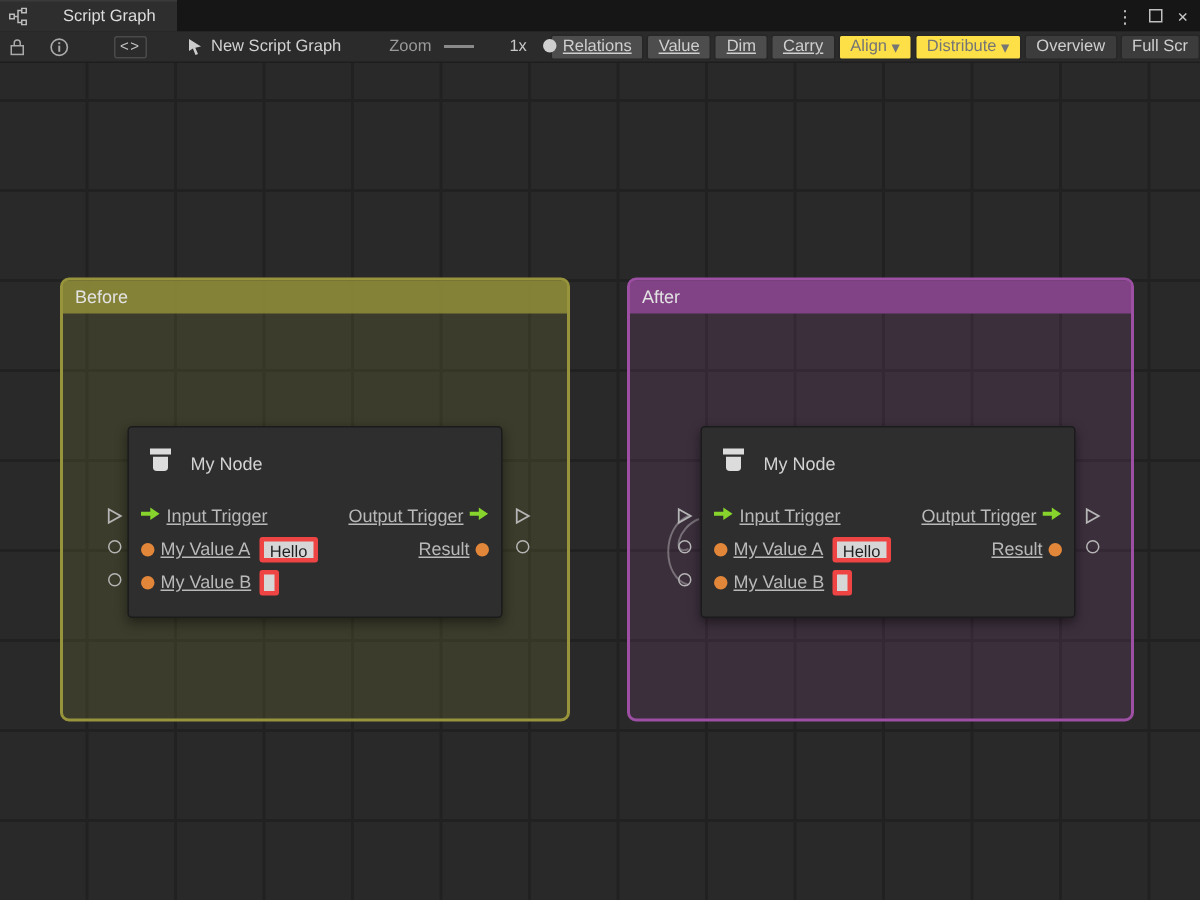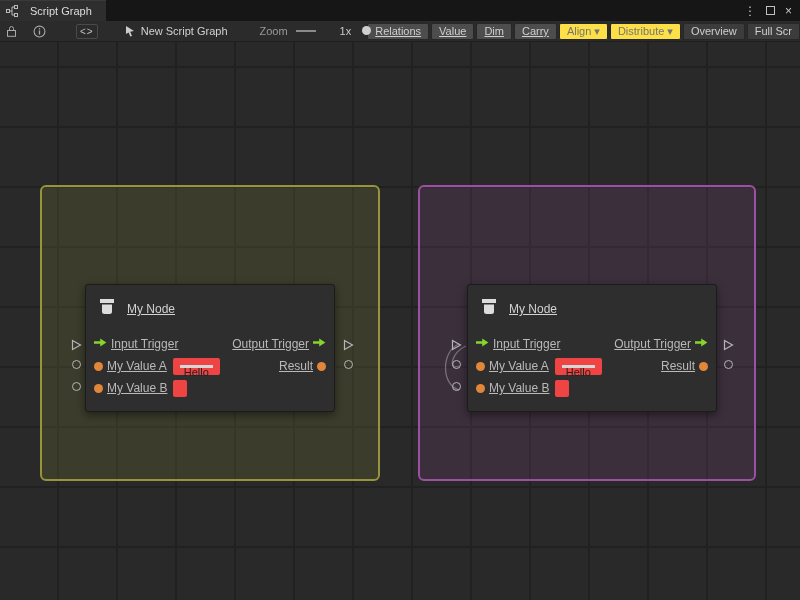--- a/index.html
+++ b/index.html
@@ -3,21 +3,21 @@
 <meta charset="utf-8">
 <style>
   * { margin:0; padding:0; box-sizing:border-box; }
   html,body { width:800px; height:600px; overflow:hidden; background:#191919;
     font-family:"Liberation Sans", sans-serif; }
   .app { position:relative; width:800px; height:600px; background:#292929; overflow:hidden; }
 
   
   .tabbar { position:absolute; left:0; top:0; width:800px; height:21px; background:#161616;
     display:flex; align-items:stretch; }
-  .tab { display:flex; align-items:center; gap:12px; padding:0 14px 0 6px; background:#2e2e2e;
+  .tab { display:flex; align-items:center; gap:24px; padding:0 14px 0 6px; background:#2e2e2e;
     color:#dddddd; font-size:11px; border-top:1px solid #3a3a3a; }
   .win-controls { margin-left:auto; display:flex; align-items:center; gap:10px; padding-right:8px;
     color:#c8c8c8; font-size:12px; }
   .win-controls > span { cursor:default; line-height:1; }
   .maxbox { width:9px; height:9px; border:1px solid #c0c0c0; display:inline-block; }
 
   
   .toolbar { position:absolute; left:0; top:21px; width:800px; height:21px; background:#2b2b2b;
     border-bottom:1px solid #1e1e1e; display:flex; align-items:center; color:#c8c8c8;
     font-size:11px; white-space:nowrap; overflow:hidden; }
@@ -51,27 +51,27 @@
   .group.after  { left:418px; top:143px; width:338px; border:2px solid #9c4fa3; background:rgba(156,79,163,0.16); }
   .group-header { height:22px; line-height:22px; padding-left:8px; font-size:12px; color:#e2e2e2;
     border-radius:3px 3px 0 0; }
   .group.before .group-header { background:rgba(140,137,56,0.9); }
   .group.after  .group-header { background:rgba(137,70,142,0.9); }
 
   
   .vs-node { position:absolute; width:250px; height:128px; background:#2e2e2e;
     border:1px solid #1b1b1b; border-radius:3px; box-shadow:0 3px 8px rgba(0,0,0,0.45); }
   .node-header { height:48px; display:flex; align-items:center; gap:9px; padding:0 10px; }
-  .node-title { font-size:12px; color:#d2d2d2;text-decoration:underline; }
+  .node-title { font-size:12px; color:#d2d2d2; }
   .nrow { height:22px; display:flex; align-items:center; padding:0 8px; font-size:12px; color:#b9b9b9; }
   .nrow .lbl { margin:0 4px;text-decoration:underline; }
   .nrow .spacer { flex:1; }
   .dot { width:9px; height:9px; border-radius:50%; background:#e2863a; flex:none; }
   .field { background:#d6d6d6; color:#1f1f1f; font-size:11px; line-height:15px; height:17px;
-    padding:0 4px; border:7px solid #ef4444; border-radius:2px; display:inline-block; margin-left:2px; }
+    padding:0 4px; border:3px solid #ef4444; border-radius:2px; display:inline-block; margin-left:2px; }
   .field.small { width:13px; padding:0; }
 
   
   .oport { position:absolute; }
   .ocirc { width:9px; height:9px; border:1.3px solid #b5b5b5; border-radius:50%; background:transparent; }
   .wires { position:absolute; left:0; top:0; width:100%; height:100%; pointer-events:none; }
 </style>
 </head>
 <body>
 
@@ -135,20 +135,21 @@
       <span>Distribute</span>
       <span>▾</span>
     </button>
     <button class="tb-btn">Overview</button>
     <button class="tb-btn">Full Scr</button>
   </div>
 
   <div class="canvas">
 
     <div class="group before">
+      <div class="group-header">Before</div>
 
       <div class="vs-node" style="left:43px; top:97px;">
         <div class="node-header">
           <span>
             <svg width="22" height="22" viewBox="0 0 22 22">
                 <path fill="#dcdcdc" d="M4 3 h14 v4 H4 z"></path>
                 <path fill="#dcdcdc" d="M6 8.5 h10 v7 a2.5 2.5 0 0 1 -2.5 2.5 h-5 A2.5 2.5 0 0 1 6 15.5 z"></path>
               </svg>
           </span>
           <span class="node-title">My Node</span>
@@ -186,20 +187,21 @@
       <span class="oport ocirc" style="left:30px; top:173px;"></span>
       <span class="oport ocirc" style="left:30px; top:195px;"></span>
 
       <span class="oport" style="left:301px; top:150px;"><svg width="11" height="12" viewBox="0 0 11 12">
             <path d="M1.5 1.5 L9.5 6 L1.5 10.5 Z" fill="none" stroke="#b5b5b5" stroke-width="1.2"></path>
           </svg></span>
       <span class="oport ocirc" style="left:302px; top:173px;"></span>
     </div>
 
     <div class="group after">
+      <div class="group-header">After</div>
 
       <svg class="wires">
         <path d="M 39 157 C 21 164, 21 198, 39 203" fill="none" stroke="#c2c2c2" stroke-opacity="0.45" stroke-width="1.3"></path>
         <path d="M 39 179 C 28 184, 31 165, 46 159" fill="none" stroke="#c2c2c2" stroke-opacity="0.45" stroke-width="1.3"></path>
       </svg>
 
       <div class="vs-node" style="left:47px; top:97px;">
         <div class="node-header">
           <span>
             <svg width="22" height="22" viewBox="0 0 22 22">

